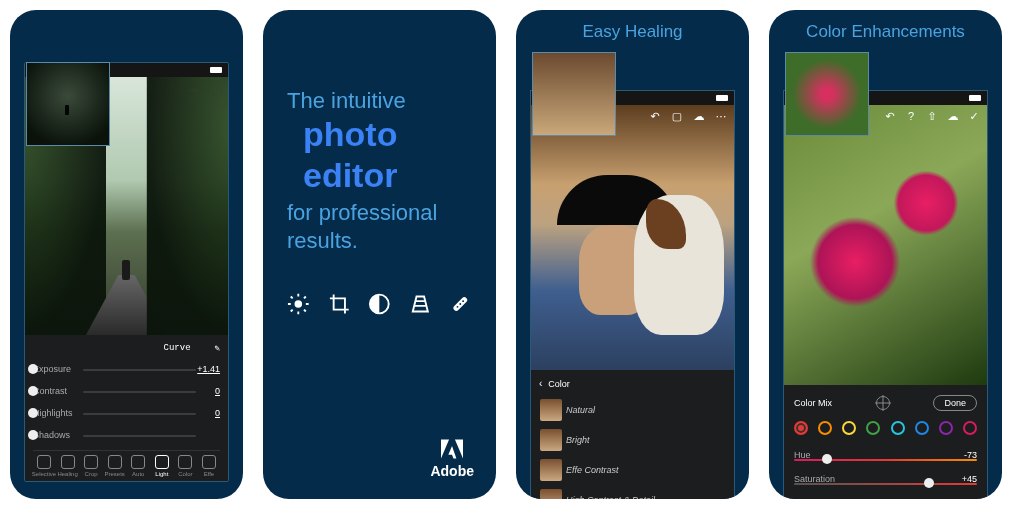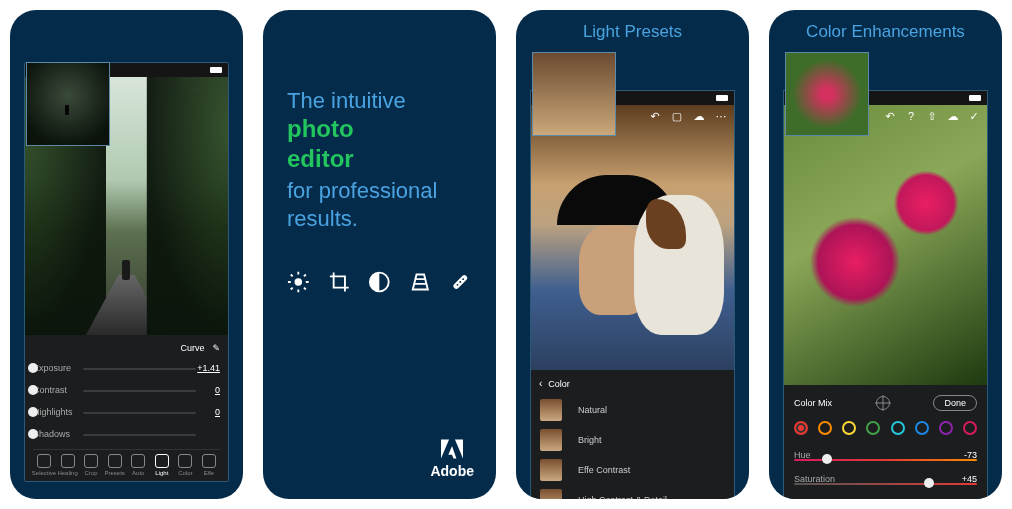--- a/index.html
+++ b/index.html
@@ -67,21 +67,21 @@
     background: linear-gradient(180deg, #666 0%, #2a2a2a 100%);
     clip-path: polygon(40% 0, 60% 0, 100% 100%, 0 100%);
   }
   .top-icons {
     position:absolute; top:4px; right:6px; display:flex; gap:8px; align-items:center;
   }
   .ti { width:14px; height:14px; color:#fff; font-size:11px; display:flex; align-items:center; justify-content:center; }
   .edit-controls {
     background:#1b1d1f; color:#ccc; font-size:9px; height: 148px; padding: 4px 8px 0;
   }
-  .curve-row { display:flex; justify-content:flex-end; align-items:flex-start; gap:8px; padding:4px 0; color:#fff;}
+  .curve-row { display:flex; justify-content:flex-end; align-items:flex-start; gap:24px; padding:4px 0; color:#fff;font-family:Liberation Mono, monospace;}
   .slider-row { display:flex; justify-content:space-between; align-items:center; padding:6px 0; position:relative;}
   .slider-row .track { position:absolute; left:50px; right:24px; top:50%; height:2px; background:#3a3c3e; border-radius:2px;}
   .slider-row .thumb { position:absolute; top:50%; width:10px; height:10px; background:#eee; border-radius:50%; transform:translate(-50%,-50%);}
   .slider-label { width:46px; color:#aaa;}
   .slider-val { color:#fff;text-decoration:underline;}
   .tool-bar { display:flex; justify-content:space-between; padding:4px 0 0; border-top:1px solid #333; margin-top:4px;}
   .tool { display:flex; flex-direction:column; align-items:center; gap:2px; color:#888; width:22px;}
   .tool.active { color:#fff;}
   .tool .icn { width:14px; height:14px; border:1px solid currentColor; border-radius:3px;}
   .tool .lbl { font-size:6px;}
@@ -96,21 +96,21 @@
   }
   .thumb-overlay.p4 {
     background: radial-gradient(circle at 50% 50%, #d6305f 10%, #3d6d28 60%);
   }
   .thumb-overlay.p1mini { position:relative; }
   .thumb-overlay .miniwalker{ position:absolute; left:46%; bottom:36%; width:4px;height:10px;background:#050505;border-radius:1px;}
 
   
   .mkt-text { padding: 78px 24px 0; color:#4aa3e0;}
   .mkt-text .l1 { font-size:22px; }
-  .mkt-text .big { color:#22c55e; font-weight:700; font-size:24px; line-height:1.1; margin:2px 0 4px;}
+  .mkt-text .big { color:#3b82f6; font-weight:700; font-size:34px; line-height:1.1; margin:2px 16px 4px;}
   .mkt-text .l3 { font-size:22px; line-height:1.3;}
   .icon-row { display:flex; gap:18px; padding: 36px 24px 0; color:#fff; align-items:center;}
   .icon-row .ic { width:24px; height:24px; color:#fff;}
   .adobe-mark { position:absolute; bottom:20px; right:22px; text-align:center;}
   .adobe-mark .logo { width:22px; height:20px; margin:0 auto 4px; }
   .adobe-mark .name { color:#fff; font-size:14px; font-weight:600;}
   .alogo-svg { display:block;}
 
   
   .phone-wrap3 { margin: 40px 14px 0 14px; border:1px solid #2a5a7a; height:434px; position:relative; overflow:hidden;}
@@ -120,21 +120,21 @@
     position:relative;
   }
   .p3-photo .hat { position:absolute; top:70px; left:26px; width:120px; height:50px; background:#0a0a0a; border-radius:60px 60px 0 0;}
   .p3-photo .face { position:absolute; top:120px; left:48px; width:70px; height:90px; background:#caa07a; border-radius:40% 40% 30% 30%;}
   .p3-photo .dog { position:absolute; top:90px; right:10px; width:90px; height:140px; background:#e9e4da; border-radius:40% 40% 30% 30%;}
   .p3-photo .dog::after{content:"";position:absolute;top:4px;left:12px;width:40px;height:50px;background:#6b4020;border-radius:30% 80% 20% 60%;}
   .p3-topicons {position:absolute; top:4px; right:6px; display:flex; gap:8px;}
   .preset-panel { background:#1b1d1f; color:#ccc; height:169px; padding:6px 8px 0; font-size:9px;}
   .preset-head { display:flex; align-items:center; gap:6px; color:#fff; padding:2px 0 6px;}
   .preset-head .chev { font-size:10px;}
-  .preset-item { display:flex; align-items:center; gap:16px; padding:4px 1px;}
+  .preset-item { display:flex; align-items:center; gap:4px; padding:4px 1px;font-style:italic;}
   .preset-item .pthumb { width:22px; height:22px; background:linear-gradient(#7a5030,#caa880); border-radius:2px;}
 
   
   .phone-wrap4 { margin: 40px 14px 0 14px; border:1px solid #2a5a7a; height:434px; position:relative; overflow:hidden;}
   .p4-photo { height:280px; background: radial-gradient(circle at 70% 35%, #e91e63 0%, #c2185b 12%, transparent 14%),
               radial-gradient(circle at 35% 56%, #e91e63 0%, #ad1457 18%, transparent 22%),
               linear-gradient(150deg,#6a8b3a 0%, #8ba858 40%, #1e3a10 100%);
               position:relative;}
   .p4-topicons {position:absolute; top:4px; right:6px; display:flex; gap:7px; align-items:center;}
   .color-panel { background:#1b1d1f; color:#ccc; padding:6px 10px 0; font-size:9px; height:154px;}
@@ -285,21 +285,21 @@
   </div>
   <div class="adobe-mark">
     <svg class="logo alogo-svg" viewBox="0 0 30 26">
       <path fill="#fff" d="M0 0h11L0 26zM19 0h11v26zM15 9l6 17h-4l-2-5h-5z"></path>
     </svg>
     <div class="name">Adobe</div>
   </div>
 </div>
 
 <div class="panel">
-  <div class="panel-title">Light Presets</div>
+  <div class="panel-title">Easy Healing</div>
   <div class="phone-wrap3">
     <div class="status-bar">
         <div class="sig"></div>
       </div>
     <div class="p3-photo">
       <div class="hat"></div>
         <div class="face"></div>
         <div class="dog"></div>
       <div class="p3-topicons">
         <span class="ti" style="color:#fff">↶</span>

